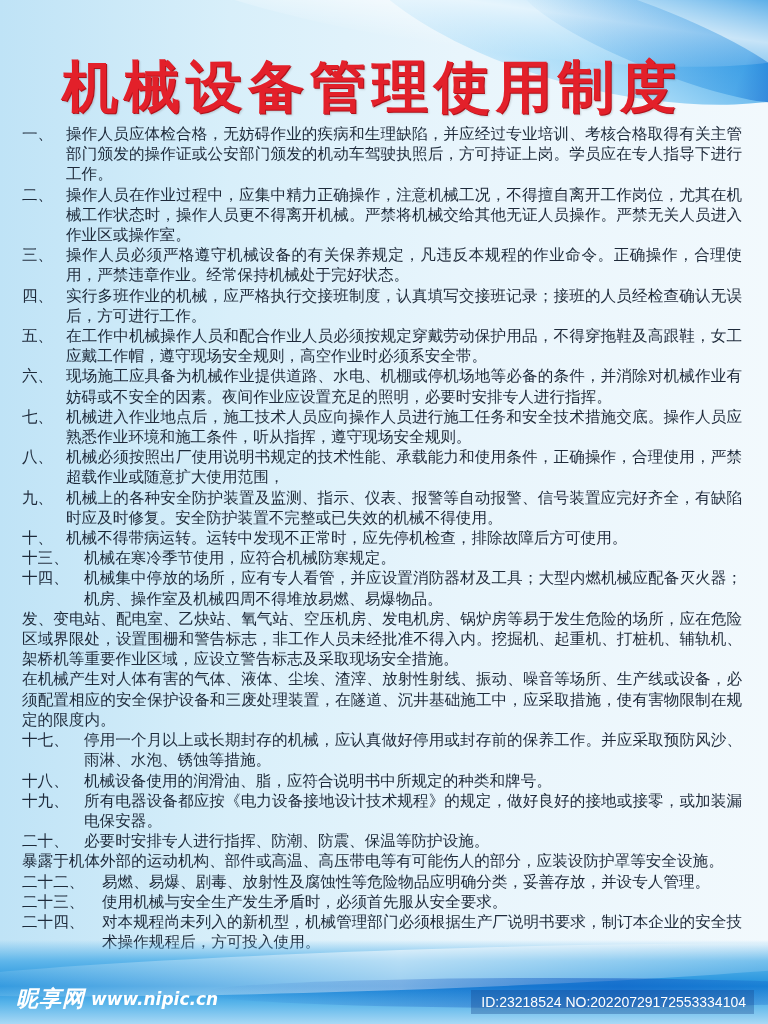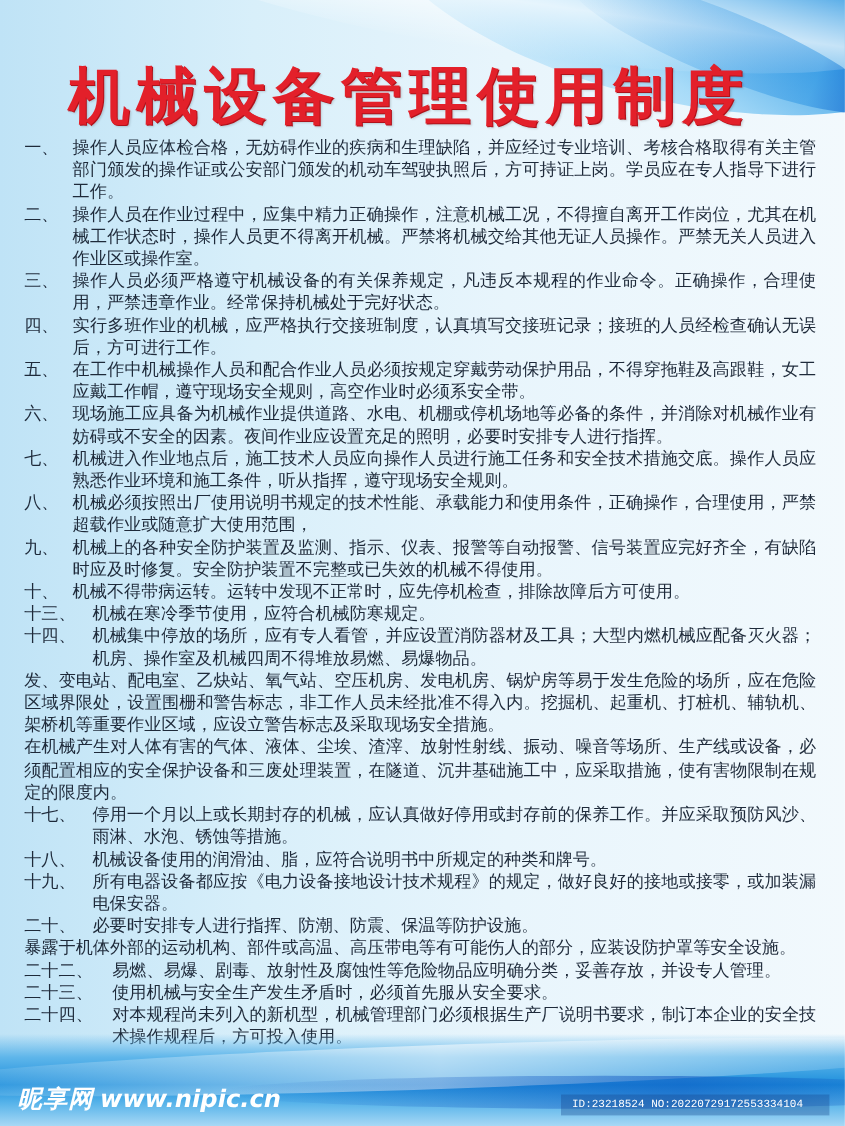--- a/index.html
+++ b/index.html
@@ -57,25 +57,25 @@
     }
     .wave-bottom .b2 {
       position: absolute; left: 200px; top: 38px; width: 700px; height: 30px; border-radius: 50%;
       background: linear-gradient(90deg, rgba(10,80,190,0) 0%, rgba(10,80,190,0.5) 60%, rgba(10,80,190,0) 100%);
     }
     .watermark {
       position: absolute; left: 16px; bottom: 10px; display: flex; align-items: center; gap: 6px;
       color: #ffffff; font-weight: bold; font-style: italic;
     }
     .watermark .logo { font-size: 22px; letter-spacing: 1px; }
-    .watermark .url { font-size: 22px; }
+    .watermark .url { font-size: 17px; }
     .image-id {
       position: absolute; right: 14px; bottom: 10px; background: rgba(20,70,140,0.35);
-      color: #ffffff; font-size: 10px; padding: 4px 24px 4px 10px;
-      font-family: Liberation Mono, monospace;
+      color: #ffffff; font-size: 14px; padding: 4px 8px 4px 10px;
+      font-family: Liberation Sans, sans-serif;
     }
   </style>
 </head>
 <body>
 
 <div class="wave-top">
   <div class="w1"></div>
   <div class="w2"></div>
   <div class="w3"></div>
 </div>

